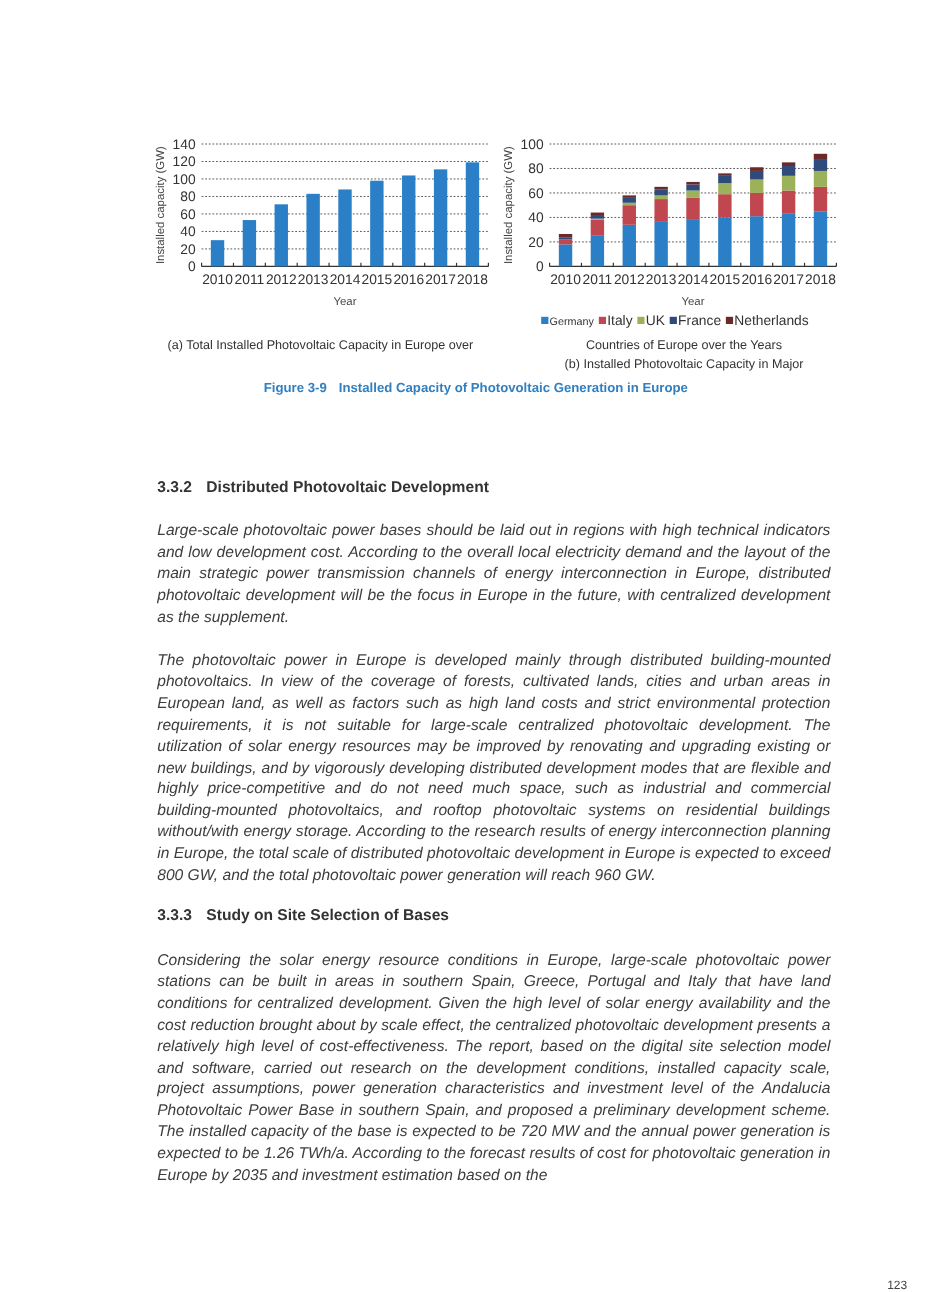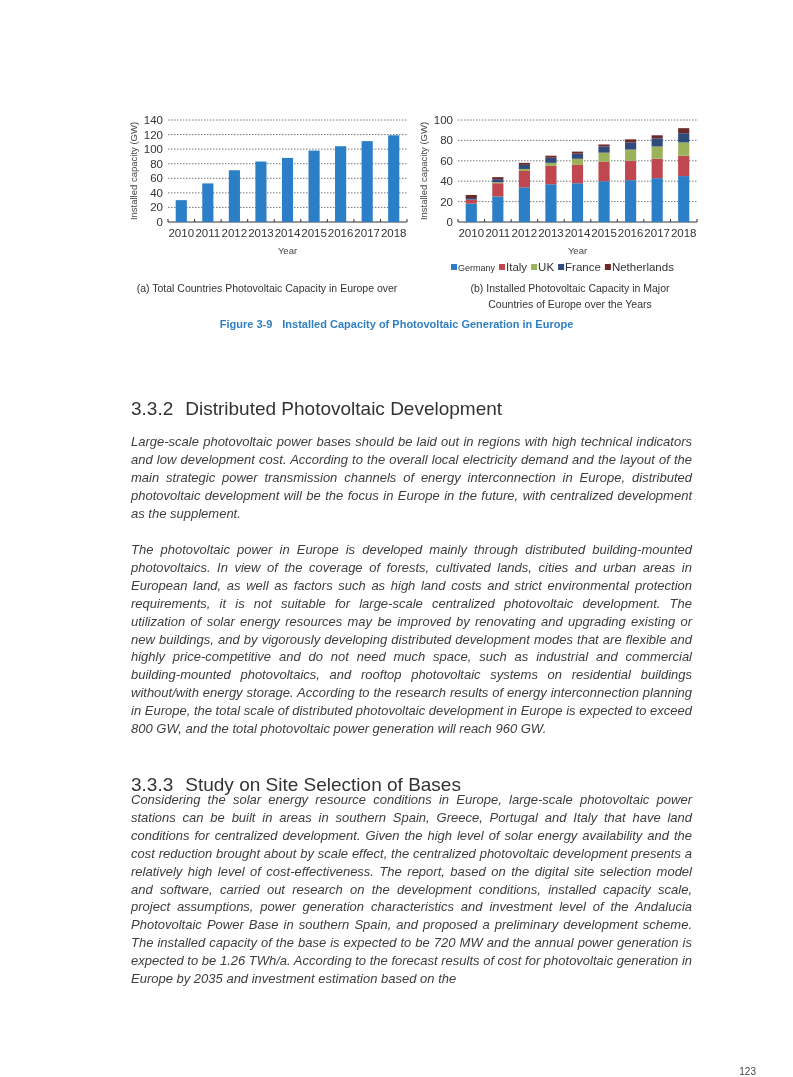--- a/index.html
+++ b/index.html
@@ -7,21 +7,21 @@
          font-family: "Liberation Sans", sans-serif; color: #3a3a3a; }
   .chart { position: absolute; }
   .chart svg { display: block; overflow: visible; }
   .tick { font-size: 11.5px; fill: #333; font-family: "Liberation Sans", sans-serif; }
   .axis-title { font-size: 9.5px; fill: #444; font-family: "Liberation Sans", sans-serif; }
   .legend-text { fill: #333; font-family: "Liberation Sans", sans-serif; }
   .caption { position: absolute; font-size: 10.5px; color: #333; text-align: center; line-height: 16px; }
   .fig-title { position: absolute; left: 0; width: 793px; top: 318px; text-align: center;
                font-size: 11px; font-weight: bold; color: #2f7fc1; }
   .fig-title .num { margin-right: 10px; }
-  h3 { position: absolute; left: 131px; margin: 0; font-size: 19px; font-weight: normal; color: #333; }
+  h3 { position: absolute; left: 131px; margin: 0; font-size: 13px; font-weight: bold; color: #333; }
   h3 .secnum { margin-right: 12px; }
   .para { position: absolute; left: 131px; width: 561px; margin: 0; font-size: 13px;
           line-height: 17.9px; text-align: justify; color: #3d3d3d; font-style: italic; }
   .page-num { position: absolute; right: 37px; top: 1018px; font-size: 10px; color: #444; margin-top: 48px; }
 </style>
 </head>
 <body>
 
 <div class="chart" style="left:125px; top:108px;">
   <svg id="chart-a" width="290" height="150">
@@ -160,35 +160,35 @@
       <rect x="116.109375" y="156" width="6" height="6" fill="#9bb25a"></rect>
       <text x="123.109375" y="163" class="legend-text" font-size="11.5">UK</text>
       <rect x="143.09375" y="156" width="6" height="6" fill="#2f4b7c"></rect>
       <text x="150.09375" y="163" class="legend-text" font-size="11.5">France</text>
       <rect x="189.890625" y="156" width="6" height="6" fill="#6b2a2a"></rect>
       <text x="196.890625" y="163" class="legend-text" font-size="11.5">Netherlands</text>
     </svg>
 </div>
 
 <div class="caption" style="left:128px; top:280px; width:278px;">
-  <div>(a) Total Countries Photovoltaic Capacity in Europe over</div>
+  <div>(a) Total Installed Photovoltaic Capacity in Europe over</div>
 </div>
 <div class="caption" style="left:448px; top:280px; width:244px;">
+  <div>Countries of Europe over the Years</div>
   <div>(b) Installed Photovoltaic Capacity in Major</div>
-  <div>Countries of Europe over the Years</div>
 </div>
 
 <div class="fig-title">
   <span class="num">Figure 3-9</span><span>Installed Capacity of Photovoltaic Generation in Europe</span>
 </div>
 
 <h3 style="top:398px;">
   <span class="secnum">3.3.2</span><span>Distributed Photovoltaic Development</span>
 </h3>
 <p class="para" style="top:433px;">Large-scale photovoltaic power bases should be laid out in regions with high technical indicators and low development cost. According to the overall local electricity demand and the layout of the main strategic power transmission channels of energy interconnection in Europe, distributed photovoltaic development will be the focus in Europe in the future, with centralized development as the supplement.</p>
 <p class="para" style="top:541px;">The photovoltaic power in Europe is developed mainly through distributed building-mounted photovoltaics. In view of the coverage of forests, cultivated lands, cities and urban areas in European land, as well as factors such as high land costs and strict environmental protection requirements, it is not suitable for large-scale centralized photovoltaic development. The utilization of solar energy resources may be improved by renovating and upgrading existing or new buildings, and by vigorously developing distributed development modes that are flexible and highly price-competitive and do not need much space, such as industrial and commercial building-mounted photovoltaics, and rooftop photovoltaic systems on residential buildings without/with energy storage. According to the research results of energy interconnection planning in Europe, the total scale of distributed photovoltaic development in Europe is expected to exceed 800 GW, and the total photovoltaic power generation will reach 960 GW.</p>
 
-<h3 style="top:774px;">
+<h3 style="top:755px;">
   <span class="secnum">3.3.3</span><span>Study on Site Selection of Bases</span>
 </h3>
 <p class="para" style="top:791px;">Considering the solar energy resource conditions in Europe, large-scale photovoltaic power stations can be built in areas in southern Spain, Greece, Portugal and Italy that have land conditions for centralized development. Given the high level of solar energy availability and the cost reduction brought about by scale effect, the centralized photovoltaic development presents a relatively high level of cost-effectiveness. The report, based on the digital site selection model and software, carried out research on the development conditions, installed capacity scale, project assumptions, power generation characteristics and investment level of the Andalucia Photovoltaic Power Base in southern Spain, and proposed a preliminary development scheme. The installed capacity of the base is expected to be 720 MW and the annual power generation is expected to be 1.26 TWh/a. According to the forecast results of cost for photovoltaic generation in Europe by 2035 and investment estimation based on the</p>
 
 <div class="page-num">123</div>
 
 </body></html>

